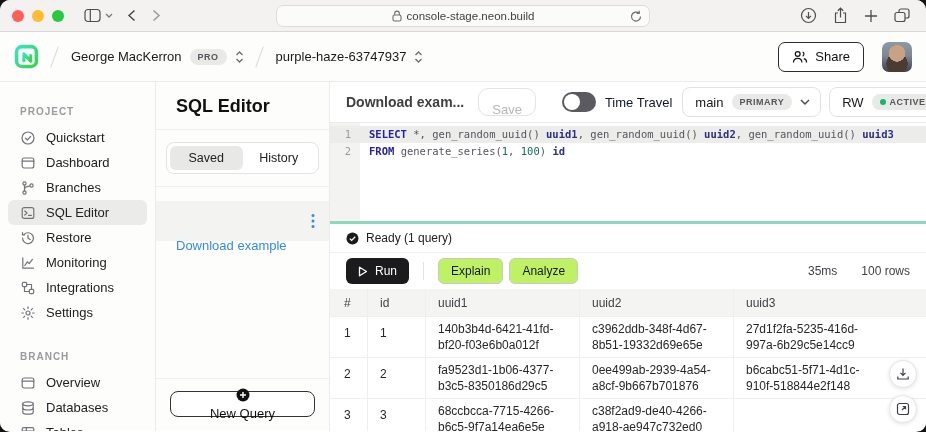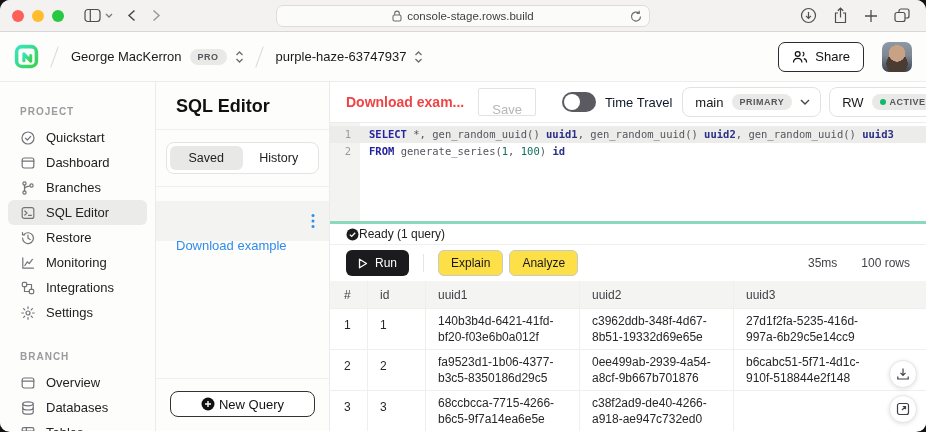--- a/index.html
+++ b/index.html
@@ -48,27 +48,27 @@
   .panel-saved { width:174px; border-right:1px solid #ebebe9; flex-shrink:0; display:flex; flex-direction:column; overflow:hidden; }
   .panel-title { font-size:18px; font-weight:700; color:#111; padding:14px 0 12px 20px; border-bottom:1px solid #efefed; }
   .tabs-wrap { padding:12px 10px; border-bottom:1px solid #efefed; }
   .seg-control { display:flex; border:1px solid #e4e4e2; border-radius:8px; padding:3px; background:#fff; }
   .seg { flex:1; height:24px; border:none; background:transparent; border-radius:6px; font-size:12.5px; color:#222; font-family:inherit; cursor:pointer; }
   .seg-active { background:#e8e8e6; font-weight:500; }
   .query-list { padding-top:14px; }
   .query-item { height:40px; background:#f3f3f1; display:flex; align-items:center; justify-content:space-between; padding:0 14px 0 20px; cursor:pointer; }
   .query-item .q-label { font-size:13px; color:#318ceb;margin-top:48px; }
   .panel-footer { margin-top:auto; border-top:1px solid #efefed; padding:12px 14px 14px; }
-  .new-query-btn { width:100%; height:26px; border:1px solid #333; border-radius:8px; background:#fff; display:flex; align-items:center; justify-content:center; gap:4px; font-size:13px; font-weight:500; color:#111; font-family:inherit; cursor:pointer; }
+  .new-query-btn { width:100%; height:26px; border:1px solid #333; border-radius:8px; background:#fff; display:flex; align-items:center; justify-content:center; gap:4px; font-size:13px; font-weight:500; color:#111; font-family:inherit; cursor:pointer;flex-direction:column; }
 
   
   .editor-panel { flex:1; display:flex; flex-direction:column; position:relative; overflow:hidden; background:#fff; }
   .ed-toolbar { height:41px; border-bottom:1px solid #ececea; display:flex; align-items:center; padding:0 14px 0 16px; flex-shrink:0; }
-  .q-title { font-size:14px; font-weight:700; color:#ef4444; margin-right:14px; white-space:nowrap; }
-  .save-btn { height:28px; padding:13px 13px; border:1px solid #e3e3e1; border-radius:2px; background:#fff; color:#b6b6b8; font-size:13px; font-family:inherit; }
+  .q-title { font-size:14px; font-weight:700; color:#404040; margin-right:14px; white-space:nowrap; }
+  .save-btn { height:28px; padding:13px 13px; border:1px solid #e3e3e1; border-radius:10px; background:#fff; color:#b6b6b8; font-size:13px; font-family:inherit; }
   .vdiv { width:1px; align-self:stretch; background:#ececea; margin:0 14px 0 12px; }
   .toggle { width:34px; height:20px; border-radius:10px; background:#5a5a60; position:relative; cursor:pointer; flex-shrink:0; }
   .toggle .knob { position:absolute; left:2px; top:2px; width:16px; height:16px; border-radius:50%; background:#fff; }
   .tt-label { font-size:13px; color:#0f172a; margin:0 10px 0 9px; white-space:nowrap; }
   .selects { margin-left:auto; display:flex; gap:8px; }
   .select { height:30px; border:1px solid #e2e2e0; border-radius:8px; background:#fff; display:flex; align-items:center; gap:8px; padding:0 10px 0 12px; font-size:13px; font-weight:500; color:#18181b; cursor:pointer; white-space:nowrap; }
   .dot { width:6px; height:6px; border-radius:50%; background:#12b76a; display:inline-block; margin-right:4px; }
   .chev { color:#45454a; display:flex; }
 
   
@@ -80,25 +80,25 @@
   .code-text { padding-left:9px; white-space:pre; color:#52525b; }
   .tok-kw { color:#23239f; font-weight:bold; }
   .tok-id { color:#2c2f86; font-weight:bold; }
   .tok-fn { color:#55555e; }
   .tok-num { color:#0e6e60; }
   .tok-op, .tok-pl { color:#55555e; }
 
   .resize-bar { height:3px; background:#8ad8bd; flex-shrink:0; cursor:row-resize; }
 
   
-  .status-row { height:21px; display:flex; align-items:center; gap:0; padding-left:16px; border-bottom:1px solid #f0f0ee; font-size:12px; color:#222; flex-shrink:0; }
+  .status-row { height:29px; display:flex; align-items:center; gap:7px; padding-left:16px; border-bottom:1px solid #f0f0ee; font-size:12px; color:#222; flex-shrink:0; }
   .actions-row { height:36px; display:flex; align-items:center; padding:0 16px; flex-shrink:0; }
   .run-btn { height:26px; padding:0 12px; background:#1b1b1e; border:none; border-radius:6px; color:#fff; font-size:12px; font-weight:500; display:flex; align-items:center; gap:7px; font-family:inherit; cursor:pointer; }
   .act-div { width:1px; height:18px; background:#e4e4e2; margin:0 14px; }
-  .ghost-btn { height:26px; padding:0 12px; background:#fde047; border:1px solid #c9c9c7; border-radius:6px; color:#18181b; font-size:12px; font-family:inherit; cursor:pointer; margin-right:6px; }
+  .ghost-btn { height:26px; padding:0 12px; background:#bef264; border:1px solid #c9c9c7; border-radius:6px; color:#18181b; font-size:12px; font-family:inherit; cursor:pointer; margin-right:6px; }
   .metrics { margin-left:auto; display:flex; gap:24px; font-size:12px; color:#3f3f46;text-align:center; }
 
   
   .results { flex:1; overflow:hidden; }
   .t-row { display:flex; border-bottom:1px solid #efefed; }
   .t-head { background:#f4f4f2; }
   .t-cell { font-size:12px; color:#27272a; padding:0 10px 0 12px; border-right:1px solid #efefed; display:flex; align-items:center; }
   .t-head .t-cell { height:27px; color:#3f3f46; }
   .t-body .t-cell { padding-top:4px; padding-bottom:4px; align-items:flex-start; line-height:16px; white-space:pre-line; }
   .c0 { width:38px; padding-left:14px; }
@@ -144,21 +144,21 @@
         </svg>
     </span>
 
     <div class="url-bar">
       <span style="display:flex">
         <svg width="10" height="12" viewBox="0 0 10 12" fill="none" stroke="#6e6e6e" stroke-width="1.1">
             <rect x="1" y="5" width="8" height="6" rx="1.5"></rect>
             <path d="M2.7 5 V3.4 a2.3 2.3 0 0 1 4.6 0 V5"></path>
           </svg>
       </span>
-      <span>console-stage.rows.build</span>
+      <span>console-stage.neon.build</span>
       <span class="url-reload">
         <svg width="12" height="13" viewBox="0 0 12 13" fill="none" stroke="#6e6e6e" stroke-width="1.2">
             <path d="M10.5 6.5 a4.5 4.5 0 1 1 -1.4 -3.2"></path>
             <path d="M9.2 0.8 L9.2 3.4 L6.6 3.4"></path>
           </svg>
       </span>
     </div>
 
     <div class="chrome-right">
       <span class="chrome-ic">

